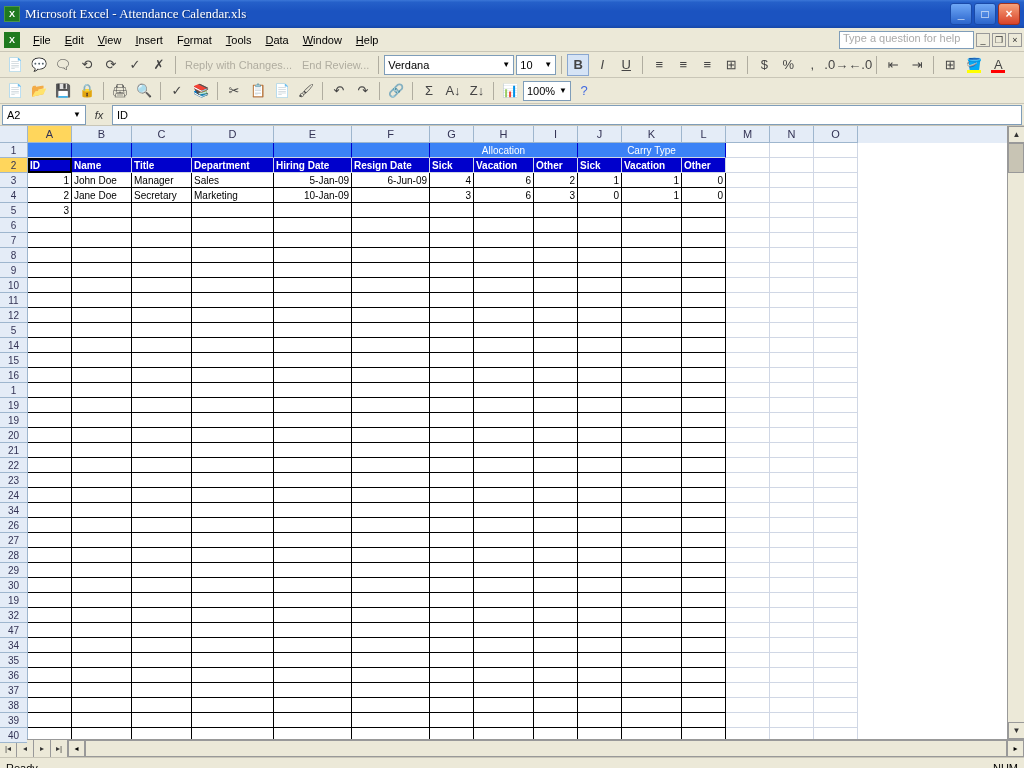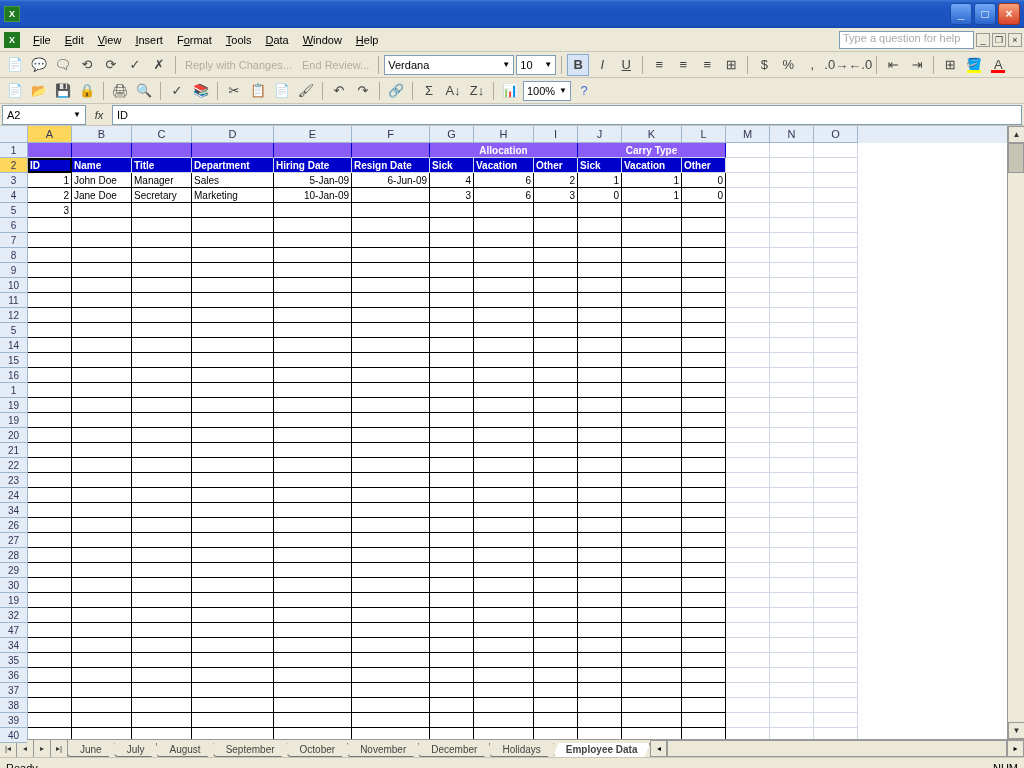--- a/index.html
+++ b/index.html
@@ -49,21 +49,21 @@
 .colhdr-row { height:17px; display:flex; background:#e4ecf7;}
 .corner { width:28px; height:17px; background:#e4ecf7; border-right:1px solid #9eb6ce; border-bottom:1px solid #9eb6ce; position:absolute; top:0; left:0; z-index:3;}
 .colhdr { height:17px; border-right:1px solid #9eb6ce; border-bottom:1px solid #9eb6ce; display:flex; align-items:center; justify-content:center; font-size:11px; color:#335; background:#e4ecf7; }
 .colhdr.active{ background:#ffd65c; }
 .rowhdr { height:15px; border-bottom:1px solid #9eb6ce; display:flex; align-items:center; justify-content:center; font-size:10px; color:#335; background:#e4ecf7;}
 .rowhdr.active{ background:#ffd65c;}
 .gridbody { flex:1; overflow:hidden; }
 .gridinner { position:relative; }
 .row { display:flex; height:15px;}
 .cell { border-right:1px solid #d0d7e5; border-bottom:1px solid #d0d7e5; height:15px; padding:0 2px; display:flex; align-items:center; font-size:10px; overflow:hidden; white-space:nowrap;}
-.cell.hdr1 { background:#8b5cf6; color:#fff; font-weight:bold; border-right:1px solid #0000cc;}
+.cell.hdr1 { background:#3b82f6; color:#fff; font-weight:normal; border-right:1px solid #0000cc;}
 .cell.hdr2 { background:#0000cc; color:#fff; font-weight:bold;}
 .cell.data { border-right:1px solid #000; border-bottom:1px solid #000;}
 .cell.num { justify-content:flex-end;}
 .cell.sel { border:2px solid #000 !important; padding:0;}
 .vscroll { width:17px; background:#ece9d8; border-left:1px solid #999; display:flex; flex-direction:column;}
 .sbtn{width:17px;height:17px;background:#ece9d8;border:1px solid #999;display:flex;align-items:center;justify-content:center;font-size:8px;color:#333;}
 .sthumb{flex:0 0 30px;background:#c8c4b4;border:1px solid #999;margin:0;}
 .strack{flex:1;}
 
 
@@ -78,20 +78,21 @@
 
 
 .statusbar{height:20px;background:#ece9d8;border-top:1px solid #c9c6b7;display:flex;align-items:center;padding:0 6px;font-size:11px;}
 .statusbar .right{margin-left:auto; display:flex; gap:30px;}
 </style>
 </head>
 <body>
 
 <div class="titlebar">
   <div class="app-icon">X</div>
+  <div class="title">Microsoft Excel - Attendance Calendar.xls</div>
   <div class="spacer"></div>
   <div class="winbtn min">_</div>
   <div class="winbtn max">□</div>
   <div class="winbtn close">×</div>
 </div>
 
 <div class="menubar">
   <div class="menu-icon">X</div>
   <div class="menu-item"><u>F</u>ile</div>
   <div class="menu-item"><u>E</u>dit</div>
@@ -950,31 +951,20 @@
     <div class="strack"></div>
     <div class="sbtn">▼</div>
   </div>
 </div>
 
 <div class="sheetbar">
   <div class="navbtn">|◂</div>
   <div class="navbtn">◂</div>
   <div class="navbtn">▸</div>
   <div class="navbtn">▸|</div>
-  <div class="tabs" id="tabs">
-      <div class="tab">June</div>
-      <div class="tab">July</div>
-      <div class="tab">August</div>
-      <div class="tab">September</div>
-      <div class="tab">October</div>
-      <div class="tab">November</div>
-      <div class="tab">December</div>
-      <div class="tab">Holidays</div>
-      <div class="tab active">Employee Data</div>
-    </div>
   <div class="hscroll">
     <div class="hsbtn">◂</div>
     <div class="htrack"></div>
     <div class="hsbtn">▸</div>
   </div>
 </div>
 
 <div class="statusbar">
   <span>Ready</span>
   <div class="right">

